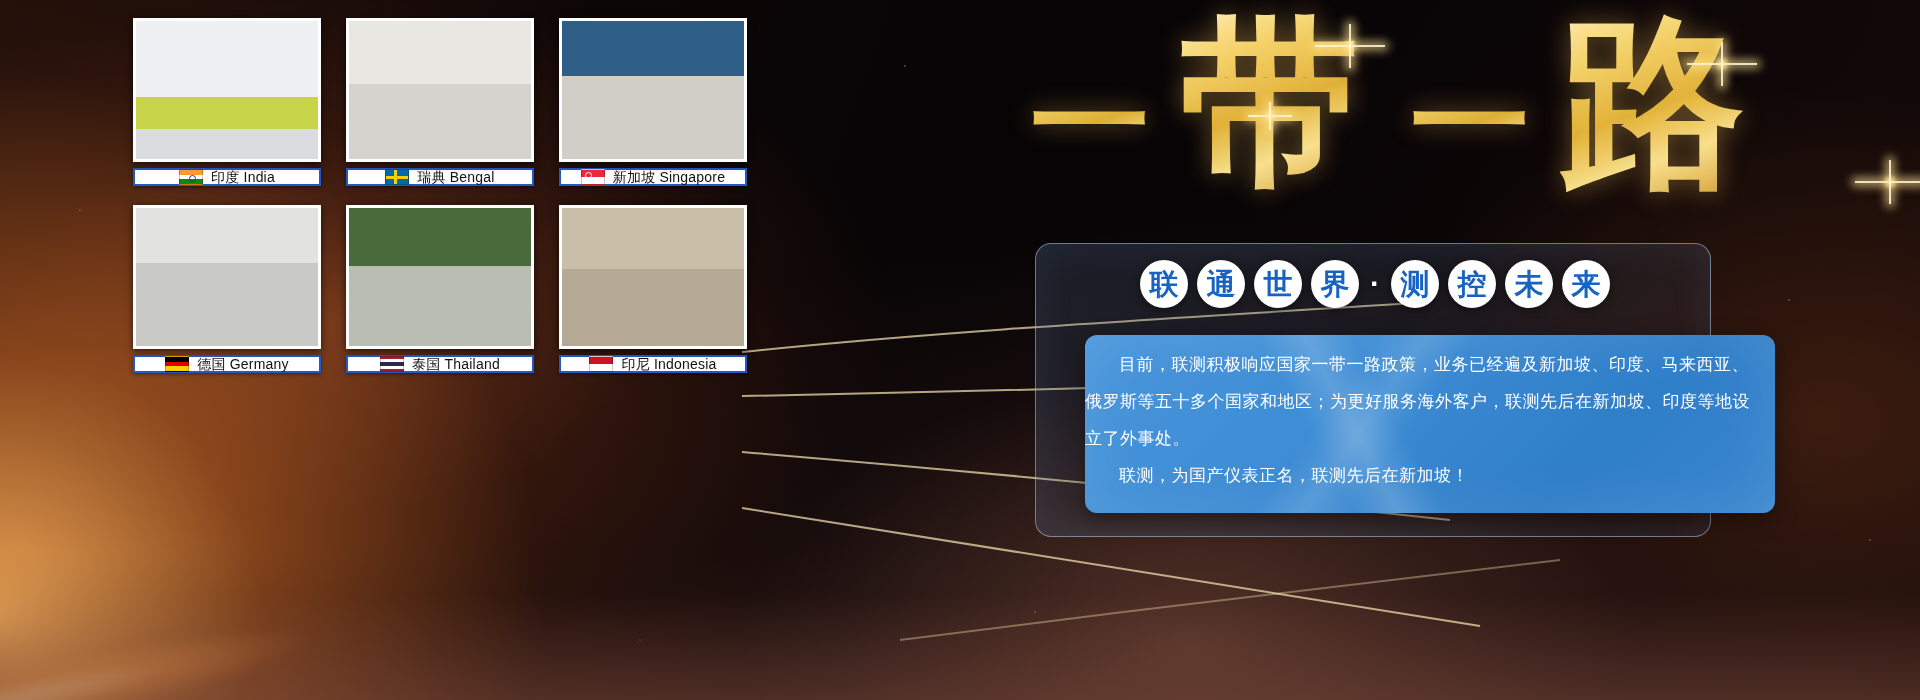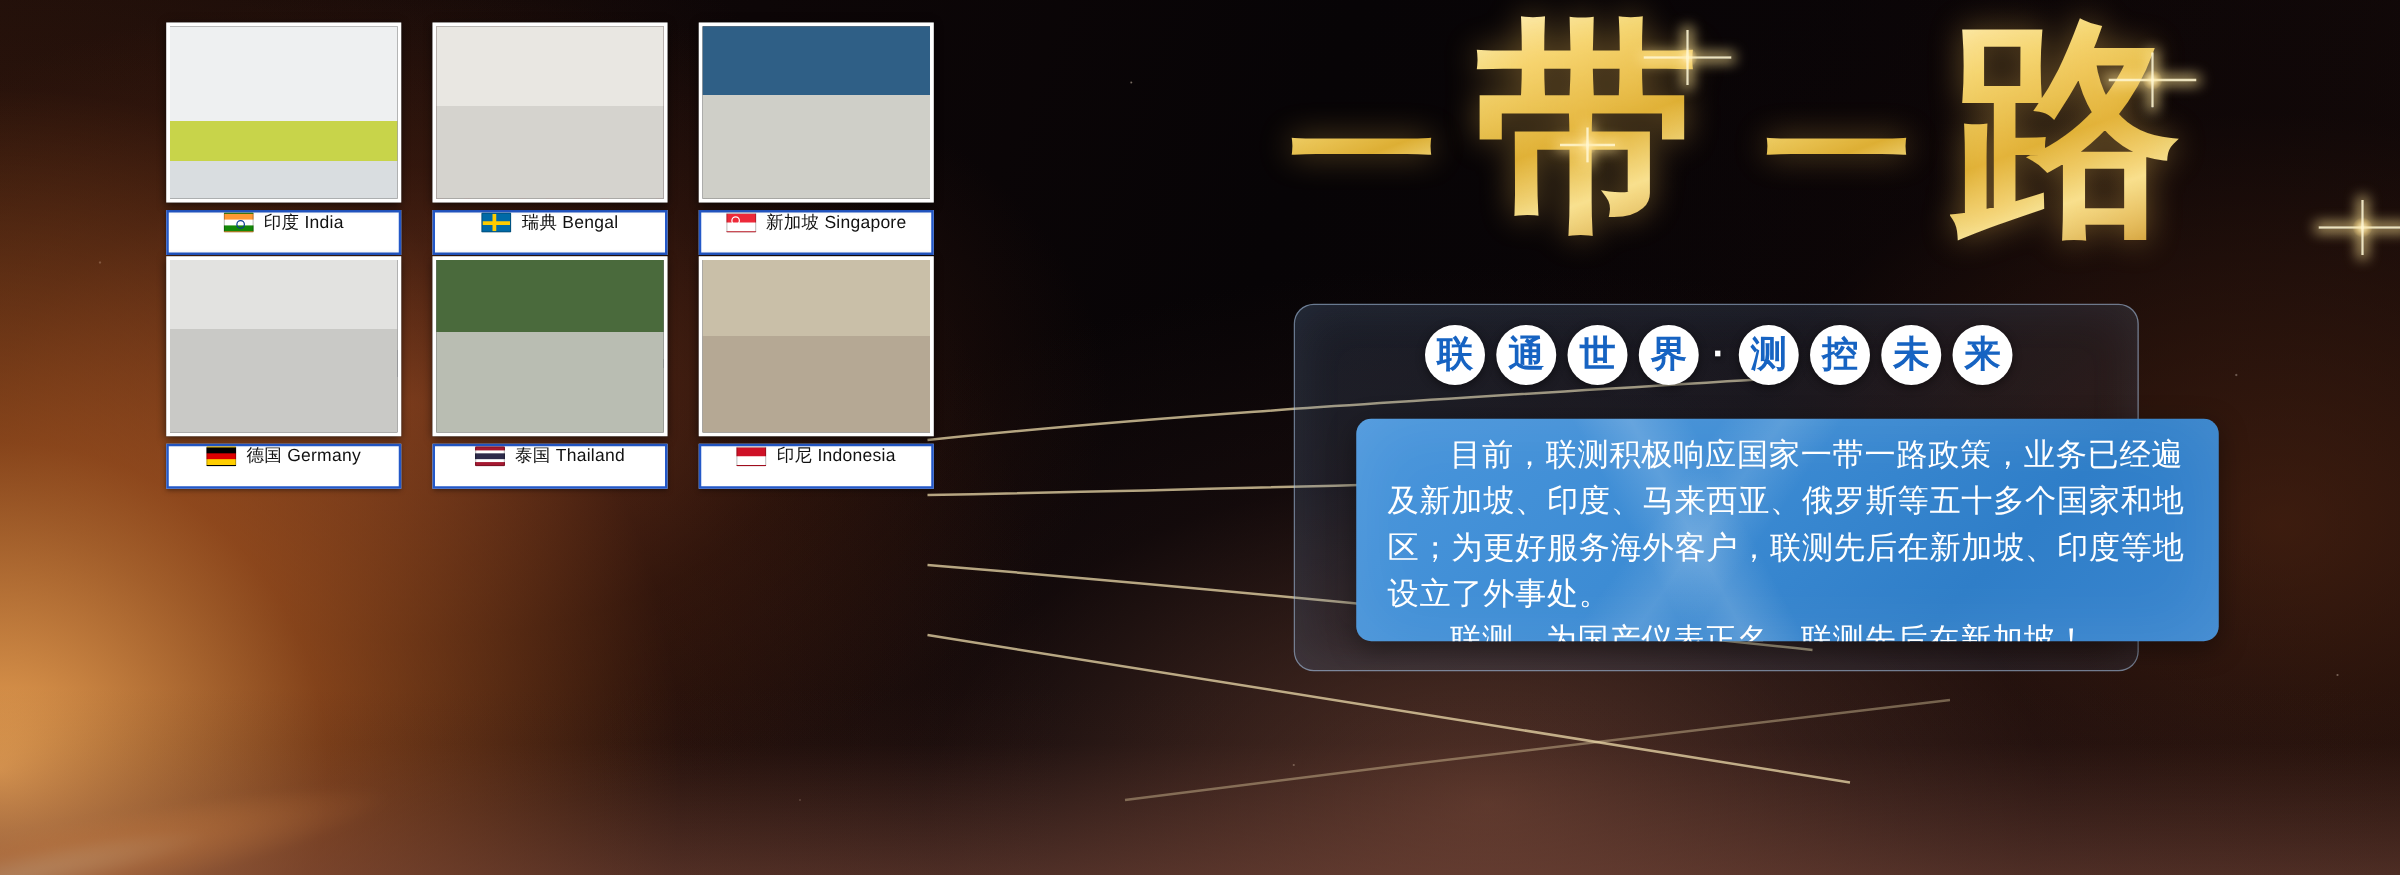--- a/index.html
+++ b/index.html
@@ -41,22 +41,22 @@
   .arcs{position:absolute;left:0;top:0;width:1920px;height:700px;pointer-events:none;}
 
   
   #grid{position:absolute;left:133px;top:18px;width:625px;height:565px;
     display:grid;grid-template-columns:repeat(3,188px);grid-template-rows:repeat(3,178px);
     gap:9px 25px;}
   .cell{position:relative;width:188px;}
   .photo{position:relative;width:188px;height:144px;border:3px solid #fff;box-sizing:border-box;
     box-shadow:0 2px 7px rgba(0,0,0,.65);overflow:hidden;background:#444;}
   .photo .scene{position:absolute;inset:0;}
-  .plabel{margin-top:6px;height:36px;border:2px solid #2358c8;background:#fff;box-sizing:border-box;
-    display:flex;justify-content:center;gap:8px;
+  .plabel{margin-top:6px;height:18px;border:2px solid #2358c8;background:#fff;box-sizing:border-box;
+    display:flex;align-items:center;justify-content:center;gap:8px;
     box-shadow:0 1px 4px rgba(0,0,0,.5);}
   .flag{width:24px;height:16px;flex:0 0 auto;border:1px solid rgba(0,0,0,.22);box-sizing:border-box;
     position:relative;overflow:hidden;border-radius:1px;}
   .plabel .txt{font-size:14px;color:#111;line-height:1;white-space:nowrap;letter-spacing:.2px;}
 
   
   .f-in{background:linear-gradient(to bottom,#ff9933 33.3%,#fff 33.3% 66.6%,#138808 66.6%);}
   .f-in:after{content:"";position:absolute;left:50%;top:50%;width:5px;height:5px;margin:-2.5px 0 0 -2.5px;
     border:1px solid #0b3d91;border-radius:50%;}
   .f-bd{background:#006a4e;}
@@ -108,23 +108,23 @@
     text-shadow:0 1px 4px rgba(0,0,0,.6);}
 
   #textbox{position:absolute;left:1085px;top:335px;width:690px;height:178px;border-radius:12px;
     background:linear-gradient(135deg,#4a96dc 0%,#3d8cd4 38%,#2f7ec8 72%,#3a86cf 100%);
     box-shadow:0 6px 22px rgba(0,0,0,.40), inset 0 0 60px rgba(255,255,255,.10);
     overflow:hidden;}
   #textbox .sheen{position:absolute;inset:0;pointer-events:none;
     background:
       linear-gradient(62deg, rgba(255,255,255,0) 34%, rgba(255,255,255,.16) 40%, rgba(255,255,255,0) 46%),
       linear-gradient(-55deg, rgba(255,255,255,0) 52%, rgba(255,255,255,.13) 58%, rgba(255,255,255,0) 64%);}
-  #textbox p{position:relative;margin:0;color:#fff;font-size:25px;line-height:37px;
+  #textbox p{position:relative;margin:0;color:#fff;font-size:17px;line-height:37px;
     font-family:Liberation Serif, serif;letter-spacing:.5px;
-    padding:11px 16px 0 25px;text-indent:2em;}
+    padding:11px 16px 0 0;text-indent:2em;}
   #textbox p.l2{text-indent:2em;padding-top:0;}
 </style>
 </head>
 <body>
 
 <div id="banner">
 
   <div class="dust"></div>
   <div class="beam"></div>
   <div class="ground"></div>

